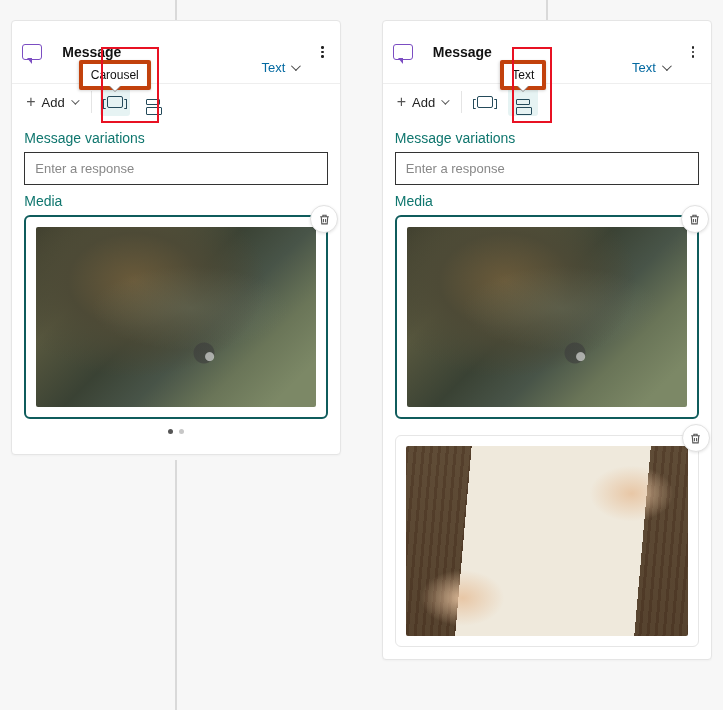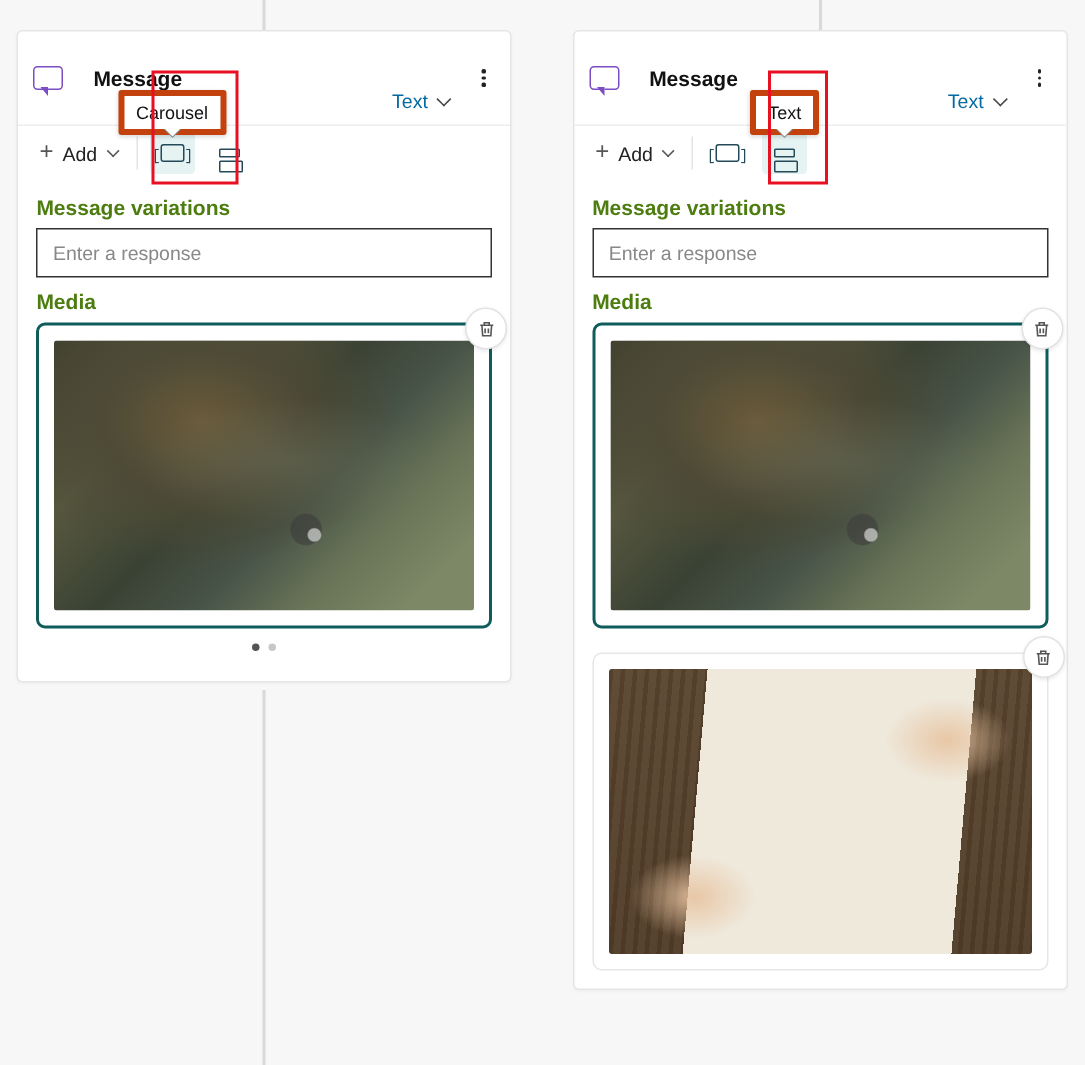--- a/index.html
+++ b/index.html
@@ -196,22 +196,22 @@
     border:2.5px solid #e81123;
     pointer-events:none;
     z-index:8;
   }
 
   .section {
     padding: 6px 12px 12px 12px;
   }
   .sec-label {
     font-size: 14px;
-    font-weight:700;
-    color: #4d7c0f;
+    font-weight:400;
+    color: #0f766e;
     margin: 4px 0 6px 0;
   }
   .input {
     width:100%;
     border:1px solid #333;
     padding:8px 10px;
     font-size:13px;
     outline:none;
     font-family:Liberation Sans, sans-serif;
   }

